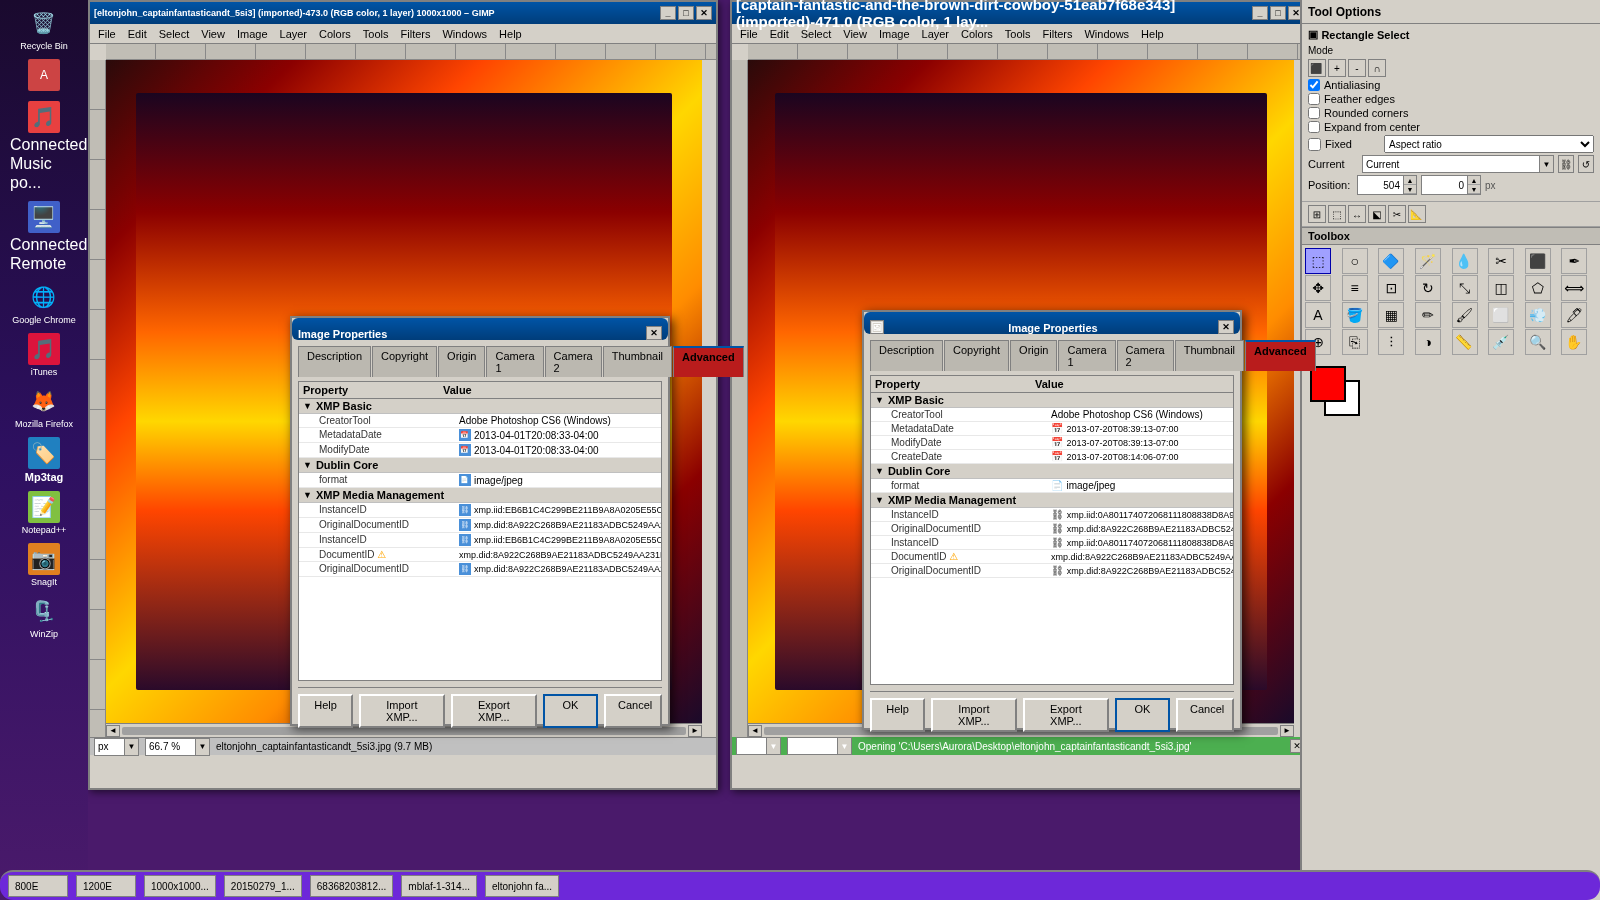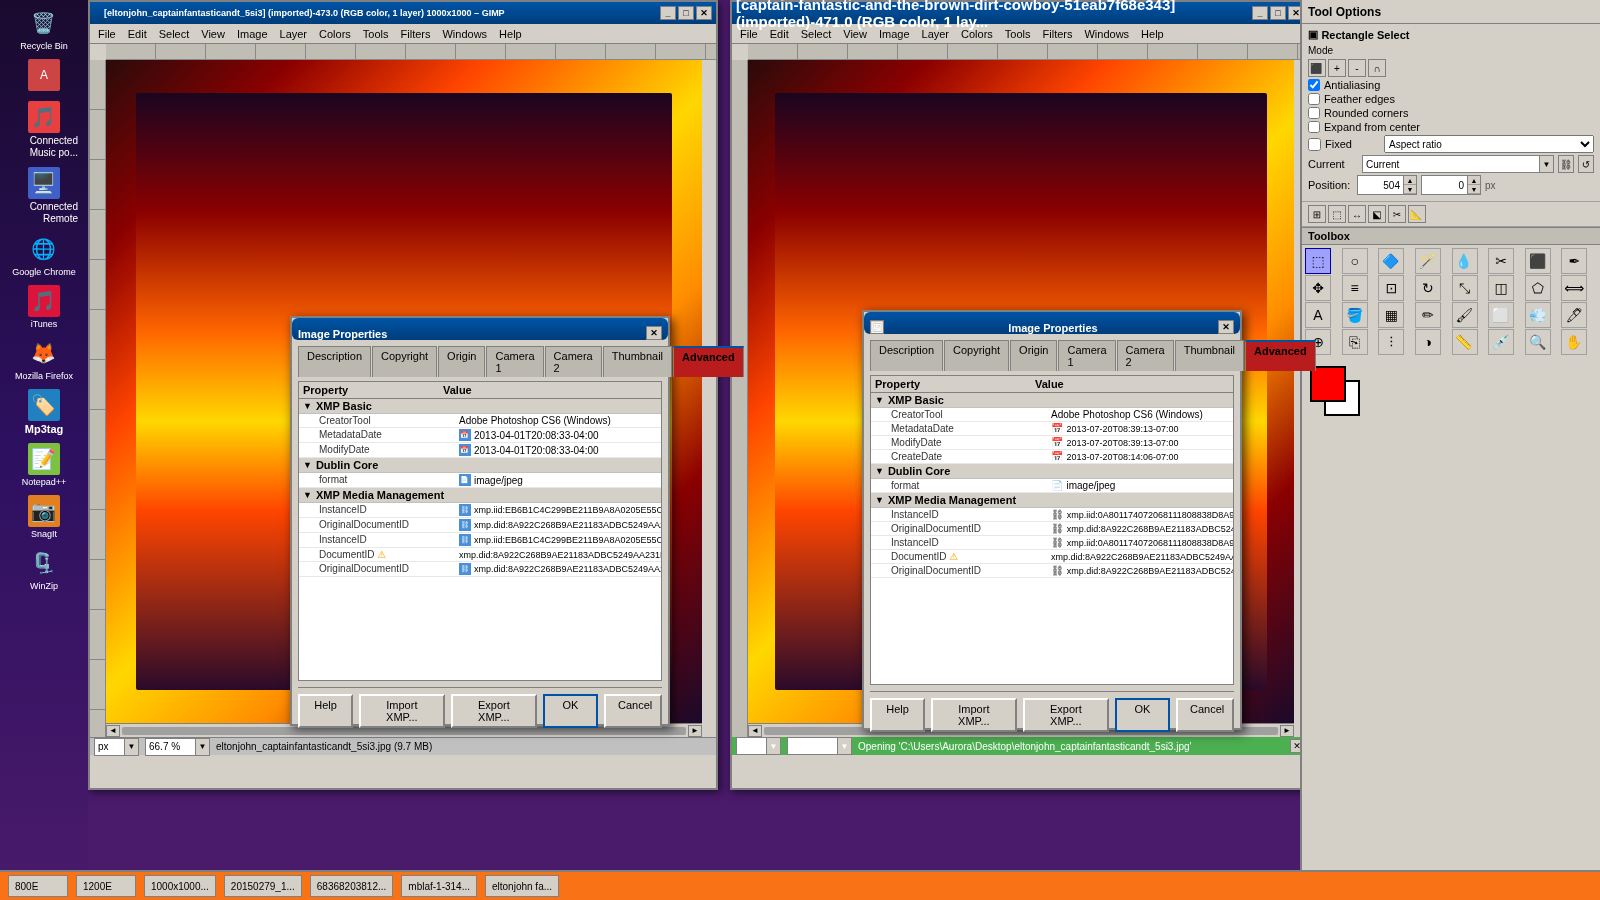--- a/index.html
+++ b/index.html
@@ -362,28 +362,29 @@
     }
     .toolbox-icon.active { background: #a0a0ff; border-color: #0000aa; }
 
     
     .status-bar {
       position: absolute;
       bottom: 0;
       left: 0;
       width: 1600px;
       height: 30px;
-      background: #f97316;
+      background: #6d28d9;
       border-top: 2px solid #808080;
       display: flex;
       align-items: center;
       padding: 8px 8px;
       gap: 8px;
       font-size: 10px;
       z-index: 20;
+      border-radius: 13px;
     }
 
     .taskbar-app {
       display: flex;
       align-items: center;
       gap: 3px;
       padding: 2px 6px;
       background: #d4d0c8;
       border: 1px solid #808080;
       cursor: pointer;
@@ -461,22 +462,22 @@
       display: flex;
       align-items: center;
       justify-content: center;
       font-size: 7px;
       cursor: pointer;
       border-bottom: 1px solid #a0a0a0;
     }
 
     .connected-label {
       color: white;
-      font-size: 10px;
-      text-align: right;
+      font-size: 16px;
+      text-align: left;
       line-height: 1.2;
     }
   </style>
 </head>
 <body>
 
 <div class="taskbar-left">
 
   <div class="desktop-icon">
     <div class="icon-img">🗑️</div>
@@ -665,21 +666,21 @@
     <div style="position:relative;width:60px;height:60px;">
       <div style="position:absolute;top:0;left:0;width:36px;height:36px;background:red;border:2px solid black;cursor:pointer;z-index:2;"></div>
       <div style="position:absolute;top:14px;left:14px;width:36px;height:36px;background:white;border:2px solid black;cursor:pointer;"></div>
     </div>
   </div>
 
 </div>
 
 <div class="gimp-window" style="left:88px; top:0; width:630px; height:790px;">
   <div class="gimp-titlebar">
-    <span style="font-size:9px;margin-left:10px;">[eltonjohn_captainfantasticandt_5si3] (imported)-473.0 (RGB color, 1 layer) 1000x1000 – GIMP</span>
+    <span style="font-size:9px;">[eltonjohn_captainfantasticandt_5si3] (imported)-473.0 (RGB color, 1 layer) 1000x1000 – GIMP</span>
     <div class="titlebar-buttons">
       <div class="titlebar-btn">_</div>
       <div class="titlebar-btn">□</div>
       <div class="titlebar-btn">✕</div>
     </div>
   </div>
 
   <div class="gimp-menubar">
     <div class="menu-item">File</div>
     <div class="menu-item">Edit</div>

